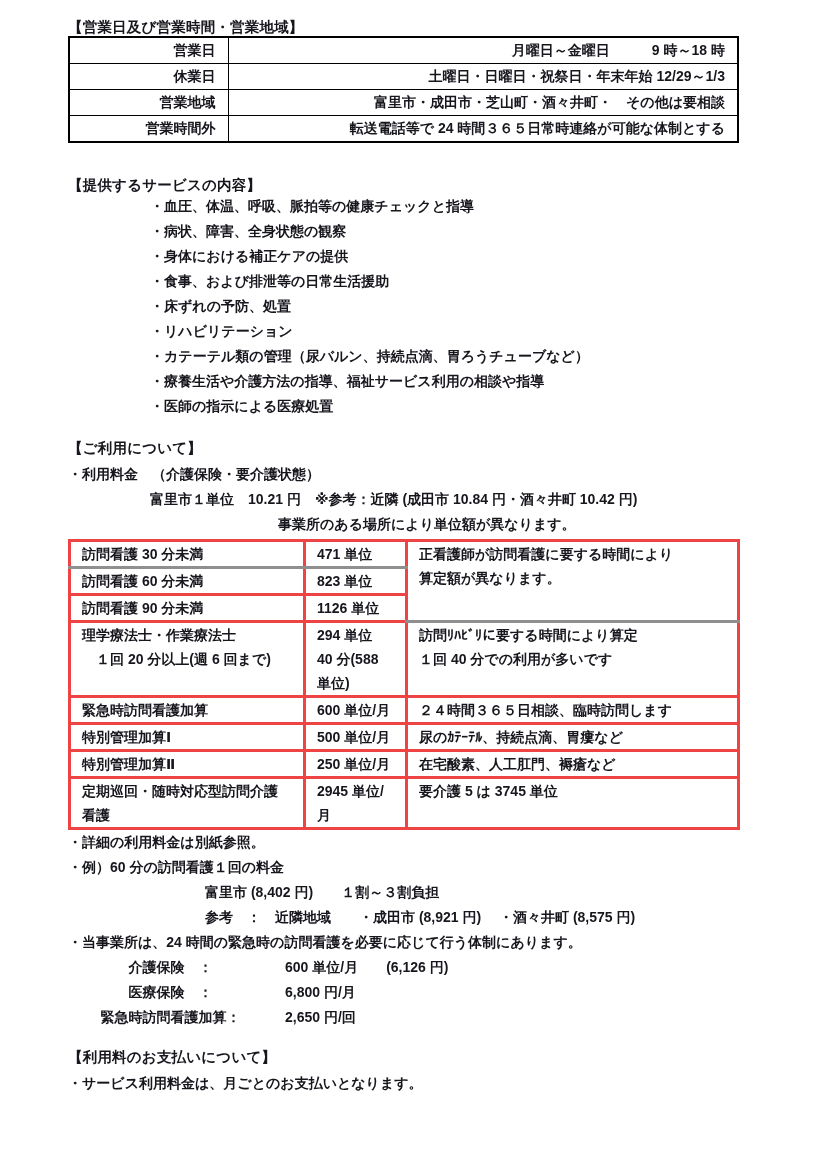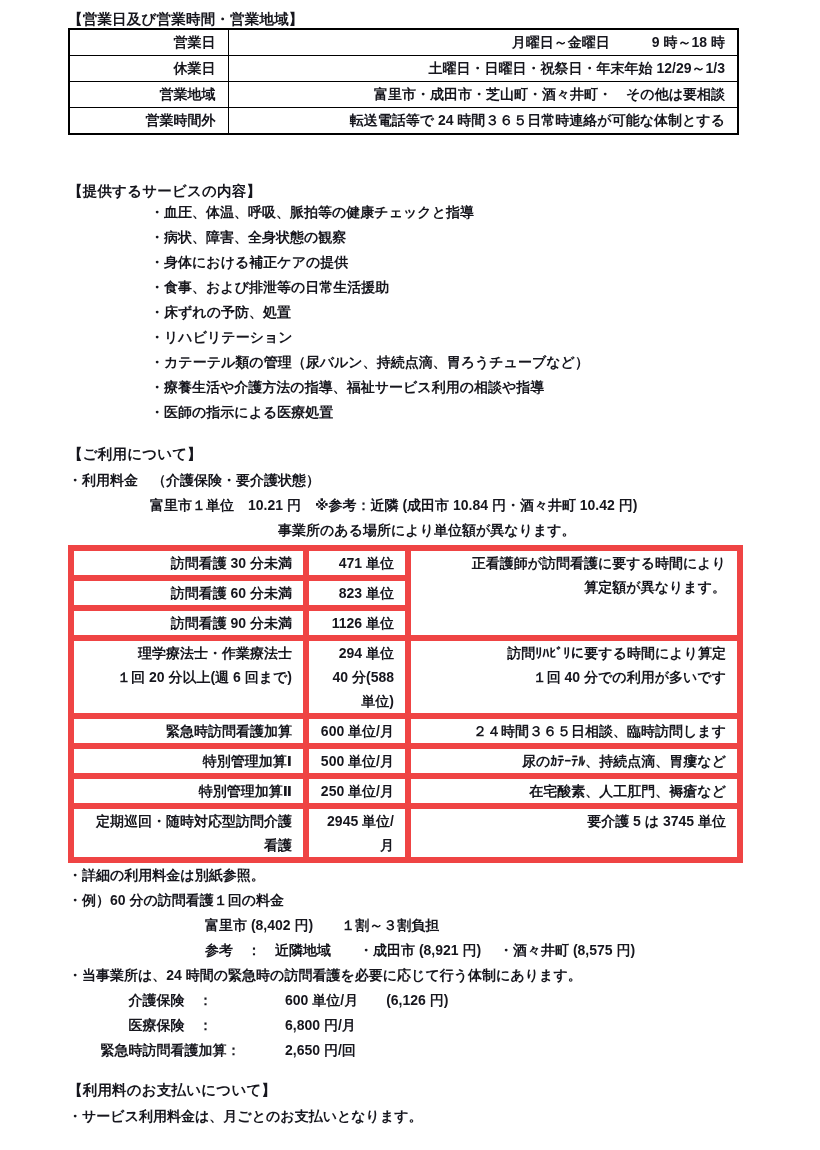--- a/index.html
+++ b/index.html
@@ -1,41 +1,41 @@
 <!DOCTYPE html>
 <html><head>
 <meta charset="utf-8">
 <style>
   html,body{margin:0;padding:0;background:#fff;}
   .page{
     position:relative;
     width:820px;height:1150px;
     box-sizing:border-box;
-    padding:10px 70px 0 68px;
+    padding:18px 70px 0 68px;
     background:#fff;
     color:#16161d;
     font-family:"Liberation Sans","DejaVu Sans",sans-serif;
     font-weight:700;
     font-size:14px;
     overflow:hidden;
   }
   .sec-title{line-height:18px;font-size:14.5px;letter-spacing:.2px;}
   .line{line-height:25px;white-space:pre;}
-  .mt-sec2{margin-top:47px;}
+  .mt-sec2{margin-top:33px;}
   .mt-sec3{margin-top:20px;}
   .mt-sec5{margin-top:18px;}
   .mt-sm{margin-top:5px;}
   .indent-sub{padding-left:82px;}
   .indent-note{padding-left:210px;}
   .indent-ex{padding-left:137px;}
   table{border-collapse:collapse;table-layout:fixed;}
   table.hours{width:669px;border:2px solid #000;}
   table.hours td{border:1px solid #000;height:25px;padding:0 12px;vertical-align:middle;white-space:pre;overflow:hidden;text-align:right;}
   table.fee{width:669px;border:2px solid #000;margin-top:2px;}
-  table.fee td{border:6px solid #ef4444;padding:0 11px;line-height:24px;vertical-align:top;white-space:pre-line;overflow:hidden;text-align:right;}
+  table.fee td{border:3px solid #ef4444;padding:0 11px;line-height:24px;vertical-align:top;white-space:pre-line;overflow:hidden;}
   tr.gray-sep td{border-bottom:3px solid #8f8f8f;}
   .price-row{display:flex;line-height:25px;}
   .price-label{width:205px;text-align:center;white-space:pre;}
   .price-value{margin-left:12px;white-space:pre;}
 </style>
 </head>
 <body>
 
 <div class="page">
 

